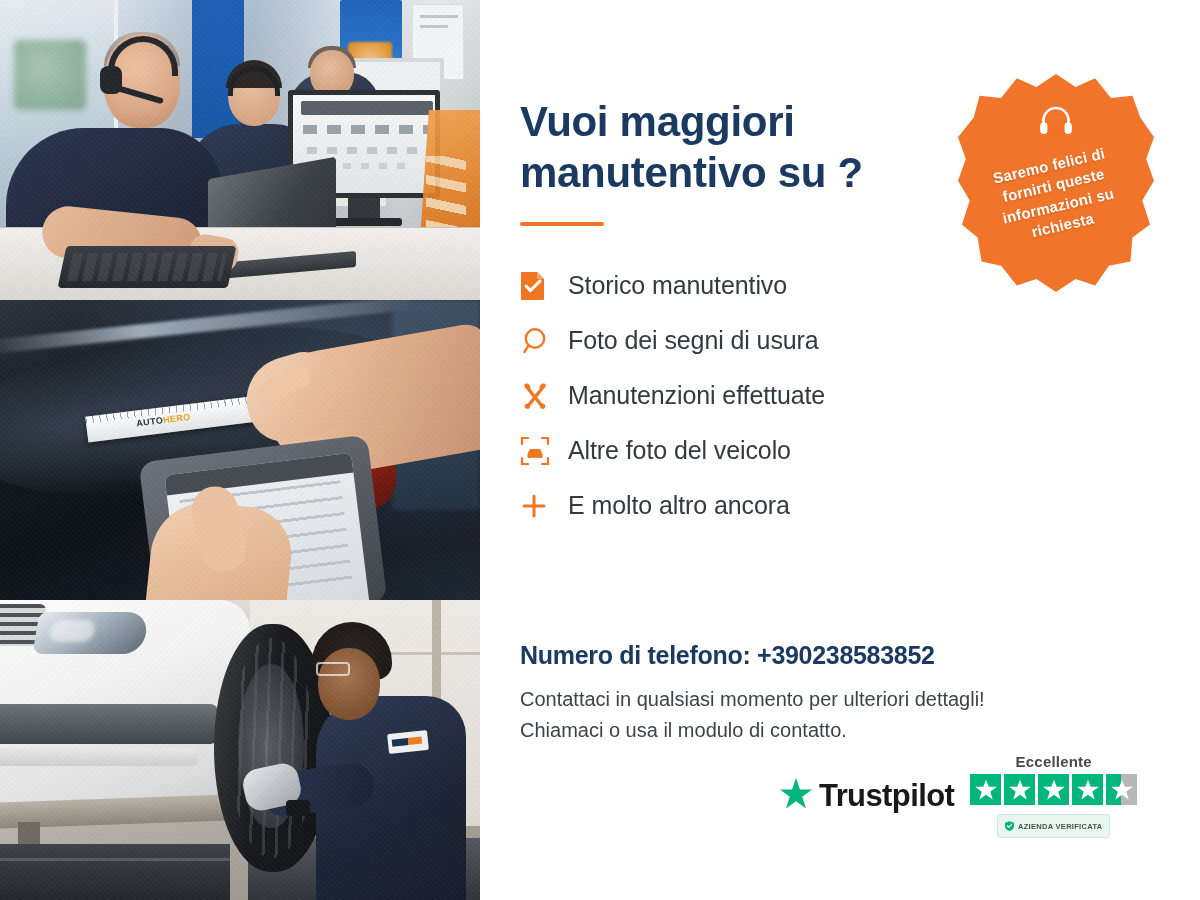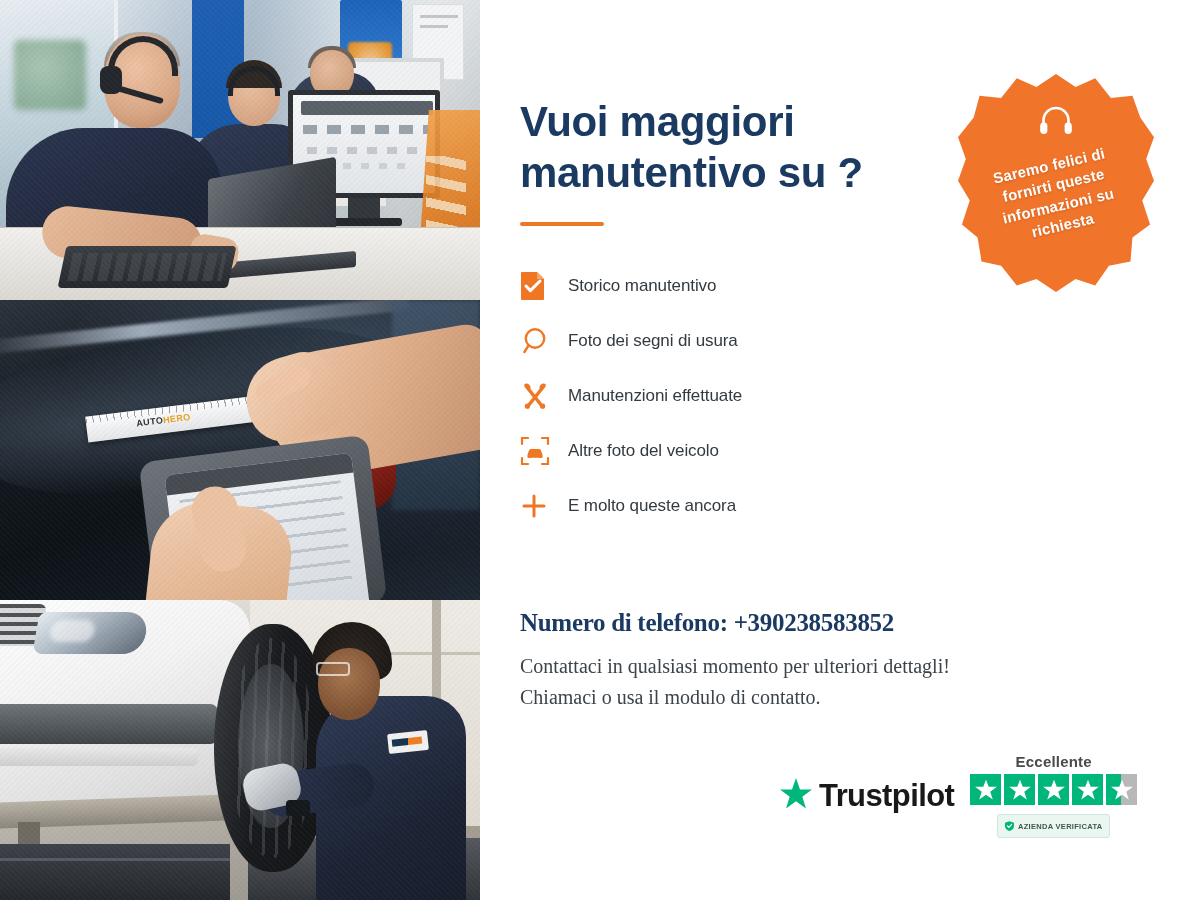--- a/index.html
+++ b/index.html
@@ -430,26 +430,26 @@
   .feature-icon {
     width: 48px;
     flex: 0 0 48px;
     display: flex;
     align-items: center;
     justify-content: flex-start;
     color: #ef7622;
   }
 
   .feature-label {
-    font-size: 17px;
+    font-size: 25px;
     color: #333a40;
     letter-spacing: -0.1px;
   }
 
-  .phone-block { margin-top: 76px; font-family: Liberation Serif, serif; }
+  .phone-block { margin-top: 108px; }
 
   .phone-line {
     font-size: 25px;
     font-weight: bold;
     color: #1b3a61;
     letter-spacing: -0.3px;
   }
 
   .contact-text {
     margin-top: 14px;
@@ -715,21 +715,21 @@
 
       <li class="feature-item">
         <span class="feature-icon">
           <svg width="28" height="28" viewBox="0 0 28 28" aria-hidden="true">
             <g stroke="#ef7622" stroke-width="3" stroke-linecap="round">
               <path d="M14 4 V24"></path>
               <path d="M4 14 H24"></path>
             </g>
           </svg>
         </span>
-        <span class="feature-label">E molto queste ancora</span>
+        <span class="feature-label">E molto altro ancora</span>
       </li>
 
     </ul>
 
     <div class="phone-block">
       <div class="phone-line">
         <span>Numero di telefono:</span>
         <span>+390238583852</span>
       </div>
       <div class="contact-text">

